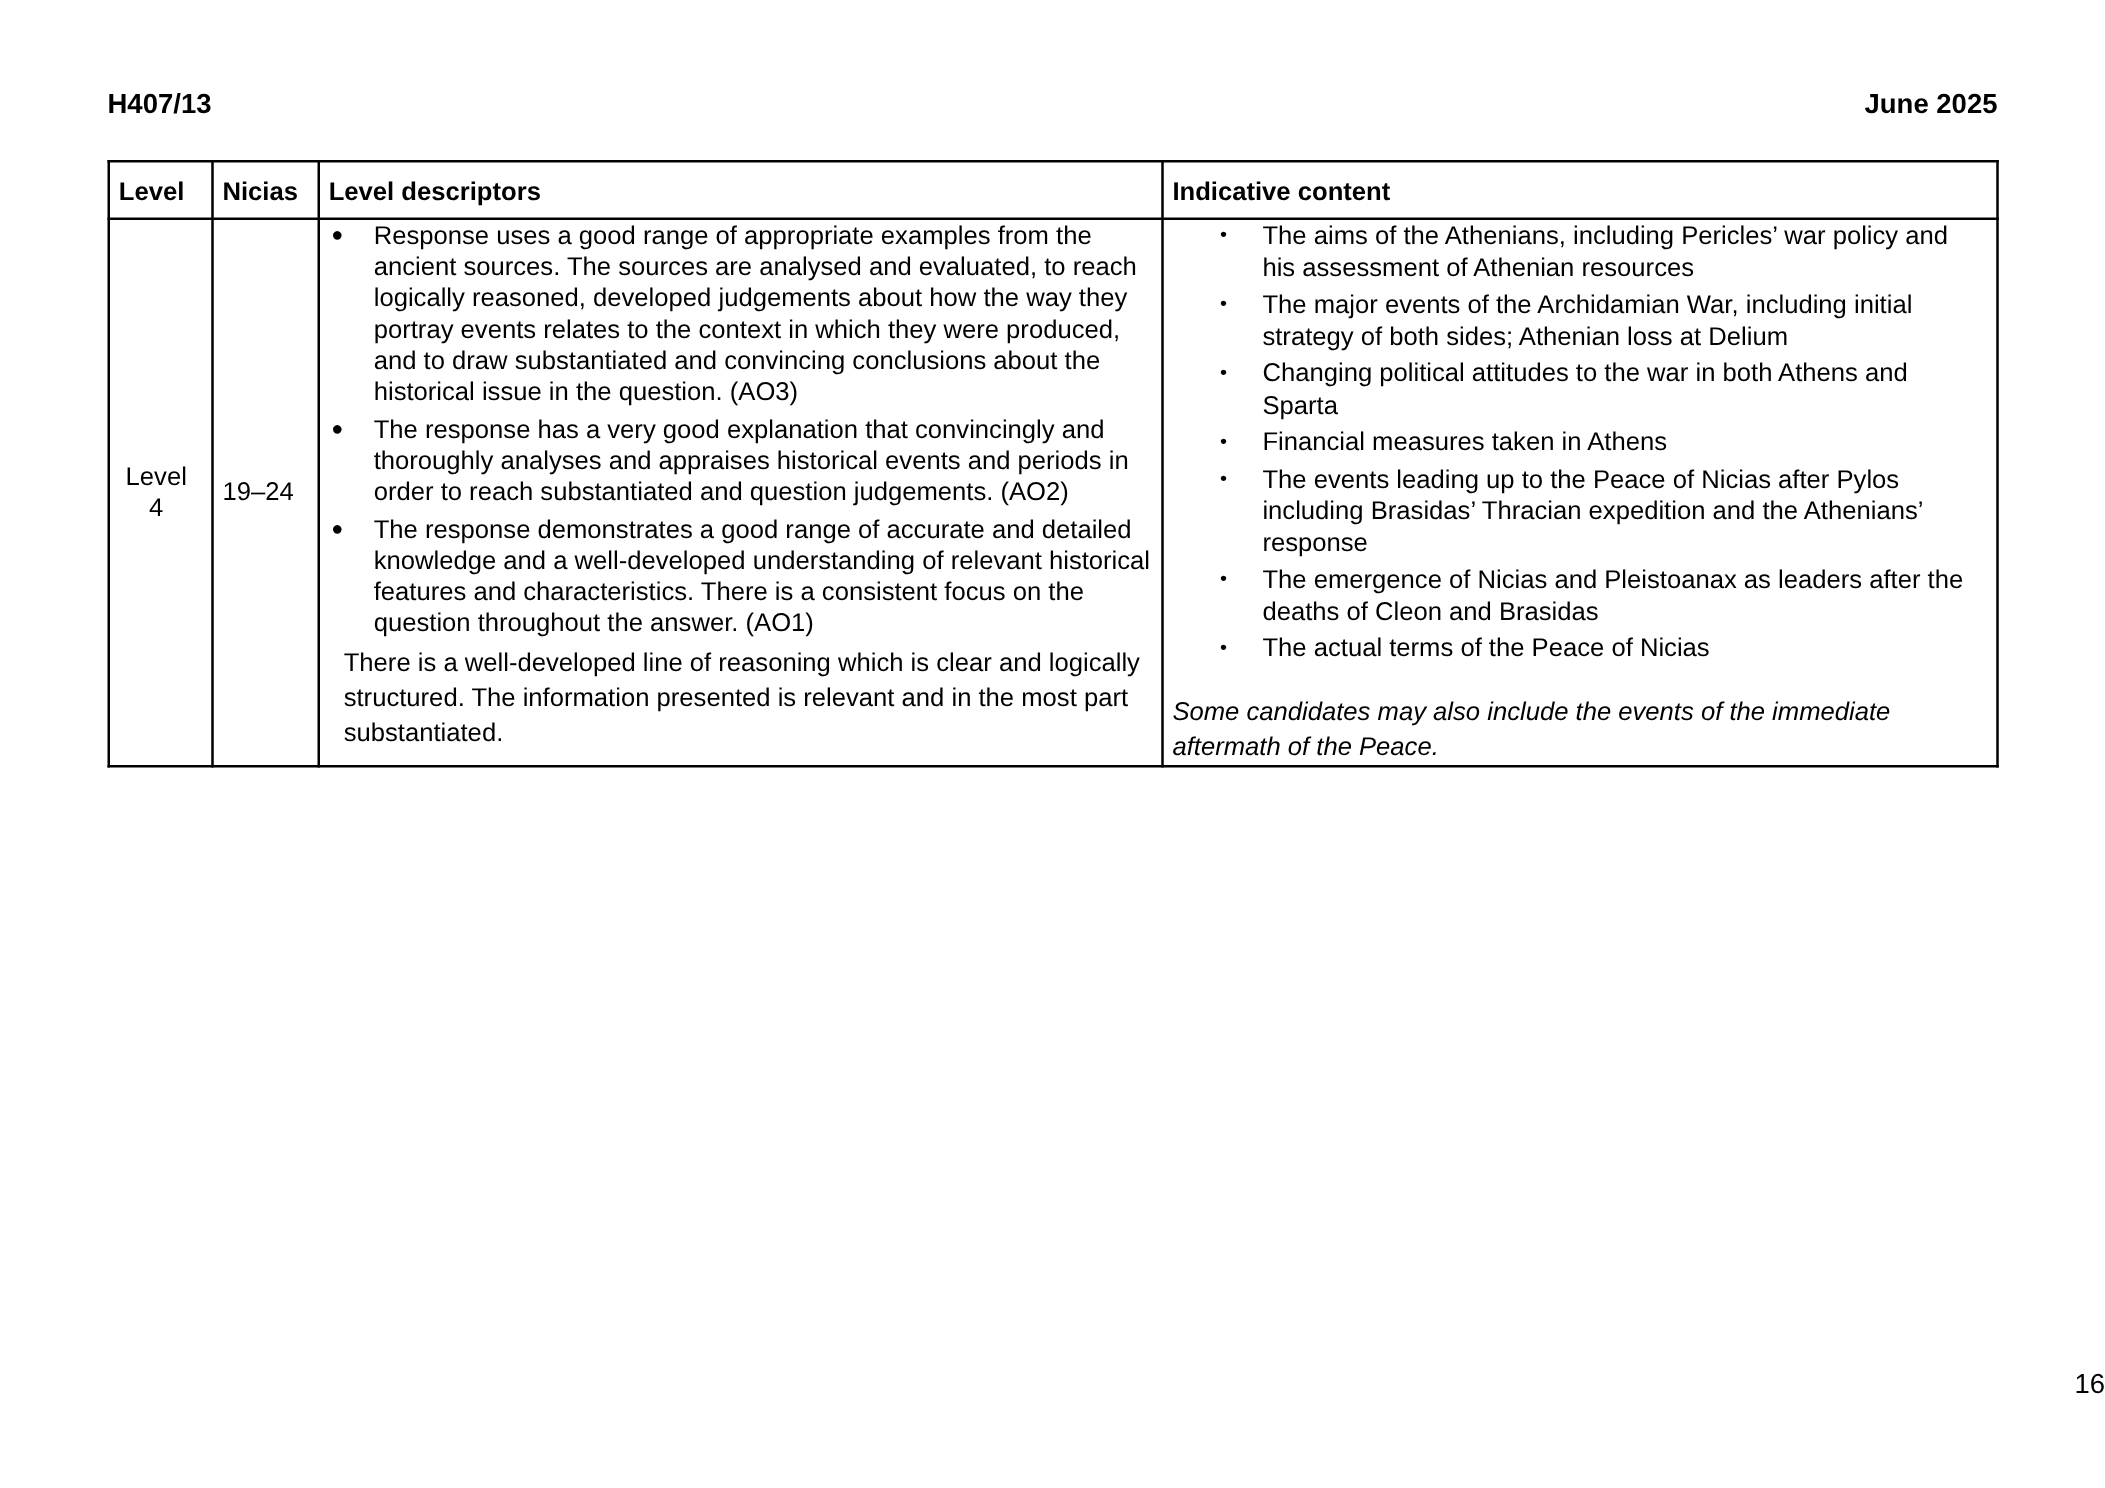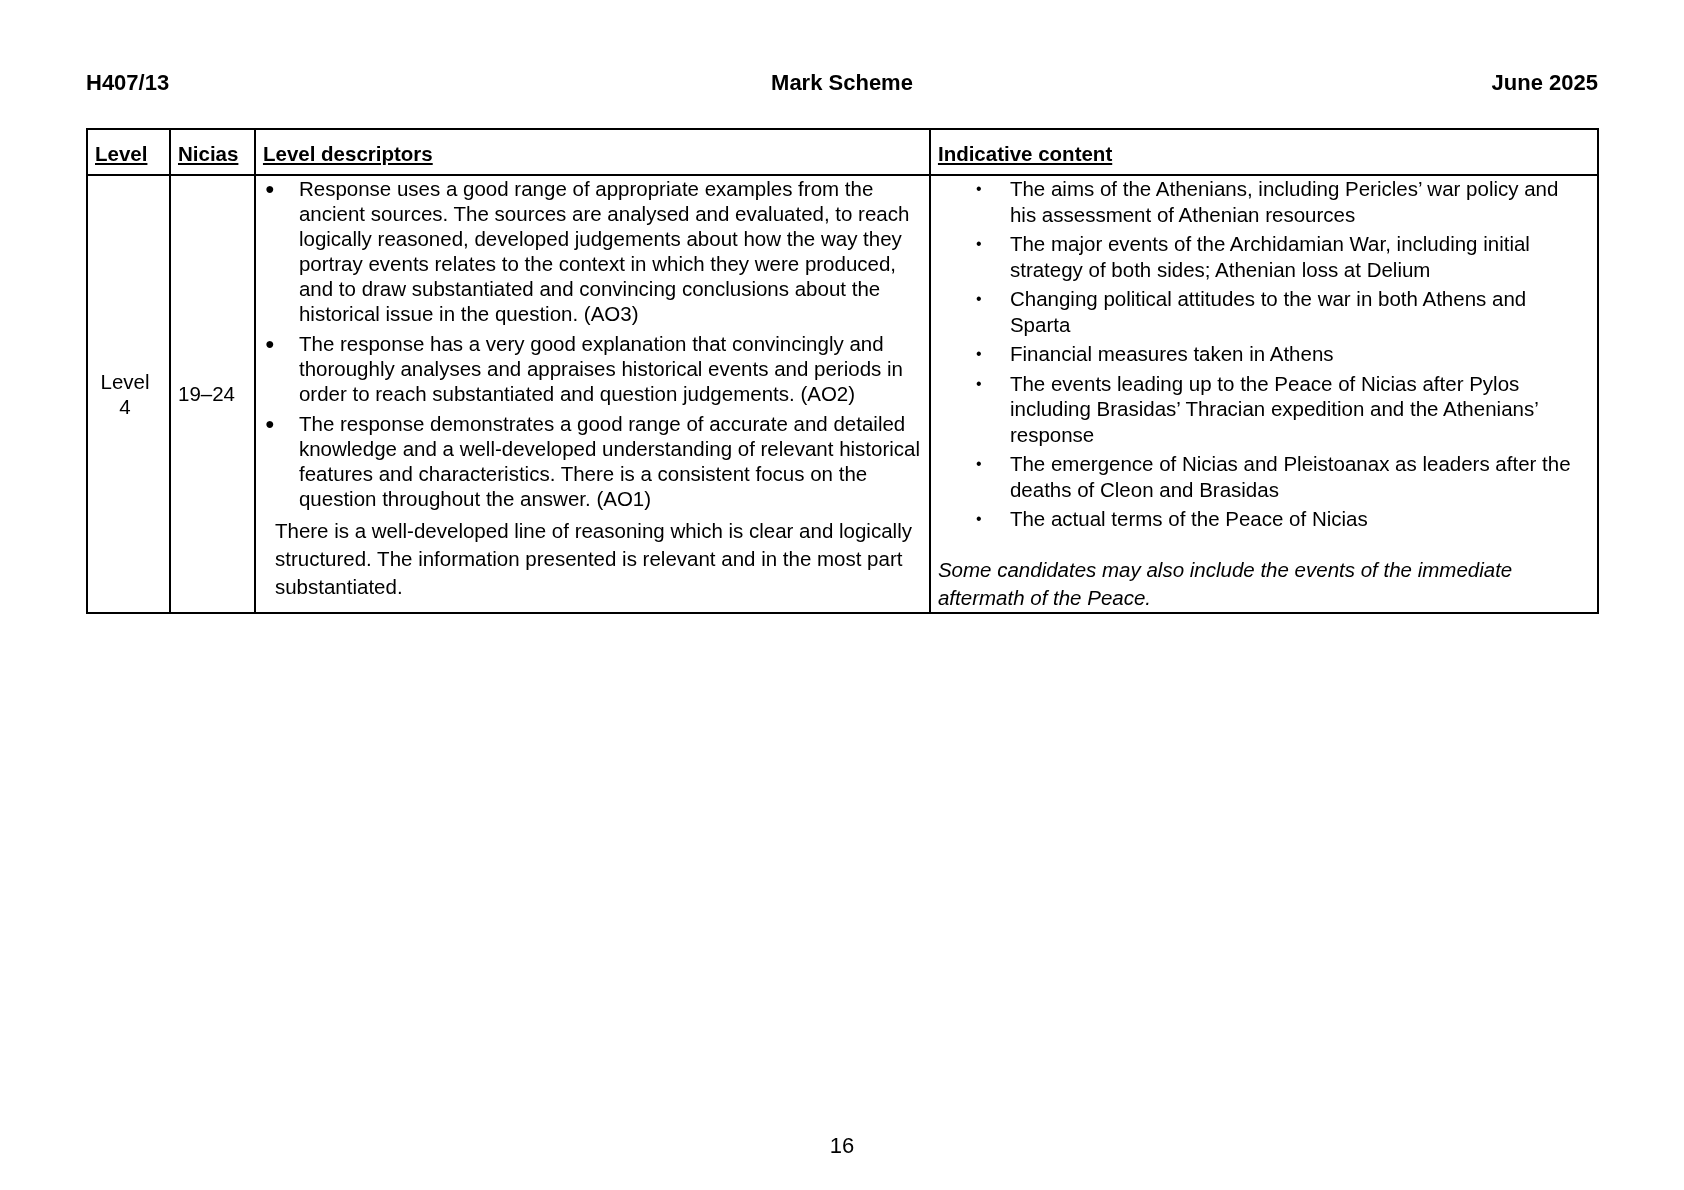--- a/index.html
+++ b/index.html
@@ -54,21 +54,20 @@
       border: 2px solid #000;
       vertical-align: top;
       text-align: left;
       padding: 0 7px;
     }
     table.scheme th {
       font-weight: bold;
       height: 42px;
       vertical-align: middle;
       padding-top: 2px;
-      text-decoration: underline;
     }
     col.c-level { width: 83px; }
     col.c-marks { width: 85px; }
     col.c-desc  { width: 676px; }
     col.c-ind   { width: 669px; }
     td.mid {
       vertical-align: middle !important;
     }
     td.desc-cell {
       padding: 8px 8px 6px 7px;
@@ -113,33 +112,32 @@
       margin: 6px 0 0 12px;
       line-height: 28px;
     }
     p.ind-note {
       margin: 24px 0 0 0;
       line-height: 28px;
       font-style: italic;
     }
     .page-number {
       position: absolute;
-      top: 1133px;
+      top: 1094px;
       left: 0;
       width: 1684px;
-      text-align: center;
+      text-align: right;
       font-size: 22px;
     }
   </style>
 </head>
 <body>
 
 <div class="page-header">
   <span class="hdr-left">H407/13</span>
-  <span class="hdr-center">Mark Scheme</span>
   <span class="hdr-right">June 2025</span>
 </div>
 
 <table class="scheme">
   <colgroup>
     <col class="c-level">
     <col class="c-marks">
     <col class="c-desc">
     <col class="c-ind">
   </colgroup>

